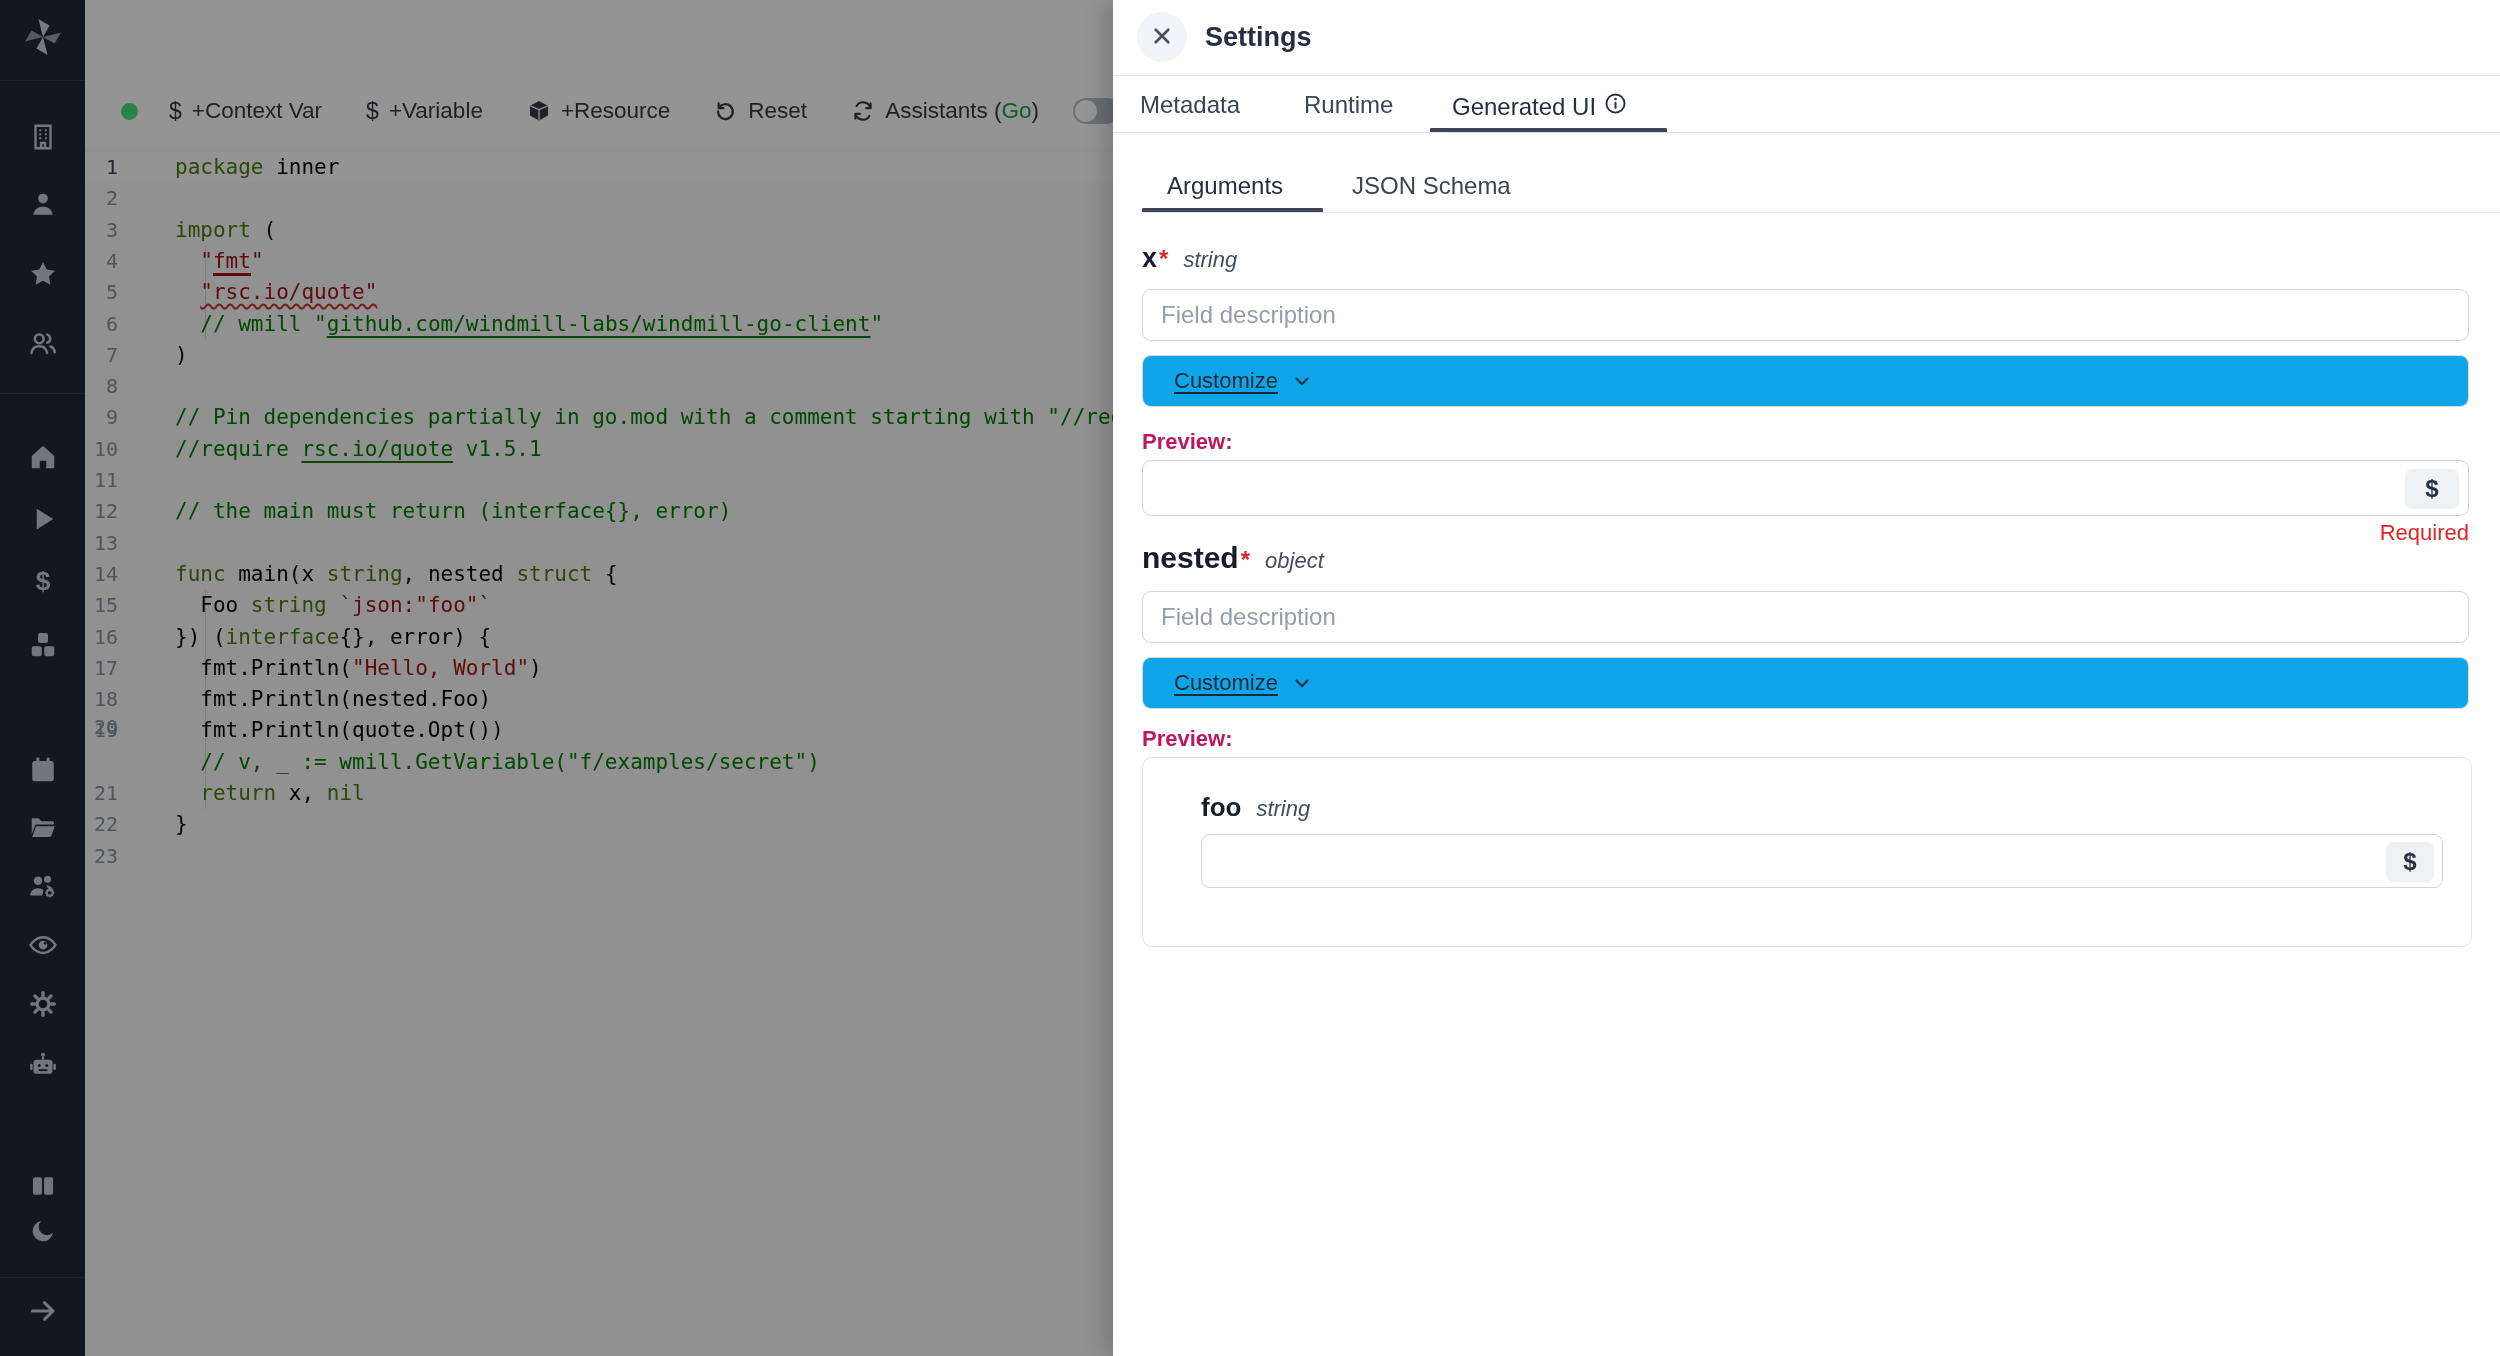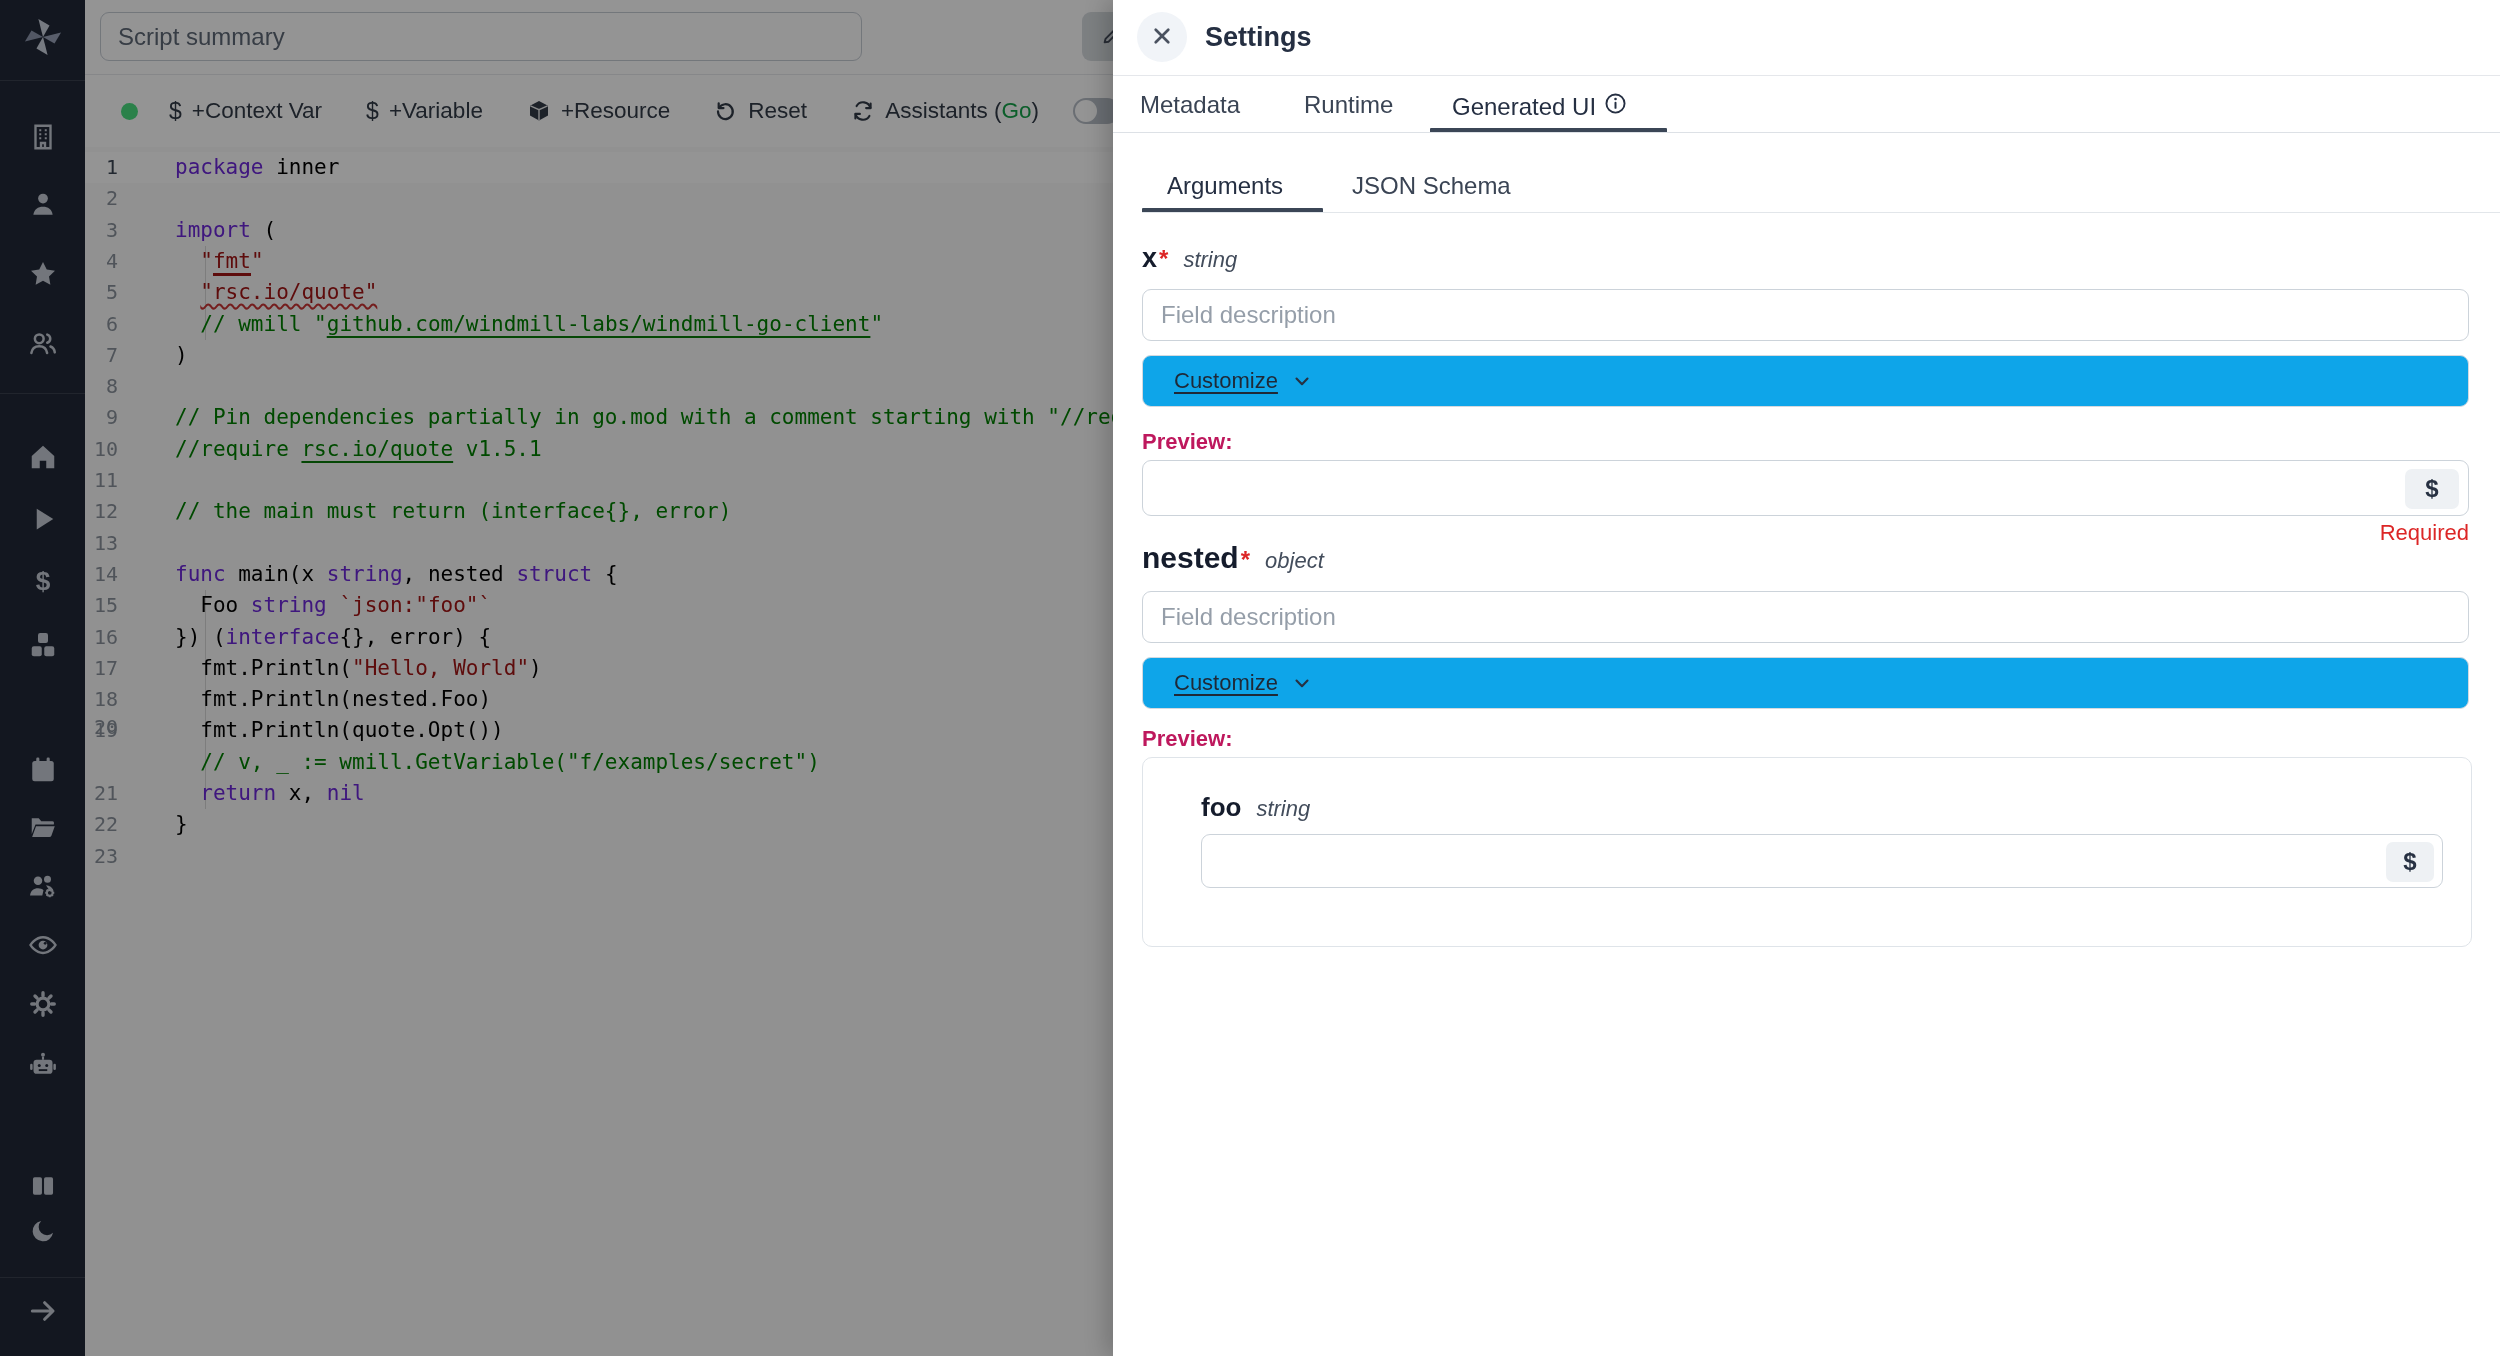--- a/index.html
+++ b/index.html
@@ -36,21 +36,21 @@
   .switch .knob { position:absolute; left:2px; top:2px; width:22px; height:22px; border-radius:50%; background:#fff; }
   .mlabel { font-size:24px; color:#323b48; font-weight:500; }
 
   
   .editor { position:absolute; left:85px; top:147px; width:1028px; height:1209px; background:#fafafa;
             font-family:"DejaVu Sans Mono","Liberation Mono",monospace; z-index:5; overflow:hidden; }
   .curline { position:absolute; left:0; top:5px; width:1028px; height:31.3px; background:#ffffff; }
   .ln { position:absolute; left:0; width:33px; text-align:right; font-size:20px; color:#8a929c; height:31.3px; line-height:31.3px; }
   .ln.active { color:#3c4654; }
   .cl { position:absolute; left:90px; height:31.3px; line-height:31.3px; font-size:21px; white-space:pre; color:#000; }
-  .tk-k { color:#6d28d9; }
+  .tk-k { color:#4d7c0f; }
   .tk-s { color:#a31515; }
   .tk-c { color:#008000; }
   .tk-d { color:#000000; }
   .tk-su { color:#a31515; border-bottom:3px solid #a31515; }
   .tk-sw { color:#a31515; text-decoration-line:underline; text-decoration-style:wavy; text-decoration-color:#c93434; text-underline-offset:4px; }
   .tk-cu { color:#008000; text-decoration-line:underline; text-decoration-color:#0a7a0a; text-underline-offset:5px; }
   .guide { position:absolute; left:120px; width:1px; background:#d8d8d8; }
 
   
   .backdrop { position:absolute; left:0; top:0; width:1113px; height:1356px; background:rgba(0,0,0,0.42); z-index:40; }
@@ -263,28 +263,20 @@
             <svg viewBox="0 0 24 24" width="30" height="30" fill="currentColor">
               <path d="M3.5 12h16.2M13.3 5.4L20 12l-6.7 6.6" fill="none" stroke="currentColor" stroke-width="2.5" stroke-linecap="round" stroke-linejoin="round"></path>
             </svg>
           </span>
         </div>
       </div>
     <div class="sb-div" style="top:393px"></div>
     <div class="sb-div" style="top:1277px"></div>
   </nav>
 
-  <header class="topbar">
-    <input class="summary-input" type="text" placeholder="Script summary" style="">
-    <button class="pencil-btn">
-      <span class="ico"><svg viewBox="0 0 24 24" width="24" height="24" fill="currentColor">
-            <path d="M4.6 19.4l.9-3.5L15.9 5.5a2 2 0 0 1 2.9 2.9L8.4 18.8z" fill="none" stroke="currentColor" stroke-width="1.9" stroke-linejoin="round"></path>
-          </svg></span>
-    </button>
-  </header>
 
   <div class="toolbar">
     <span class="status-dot"></span>
     <button class="tbtn">
       <span class="tico-dollar">$</span>
       <span>+Context Var</span>
     </button>
     <button class="tbtn">
       <span class="tico-dollar">$</span>
       <span>+Variable</span>

